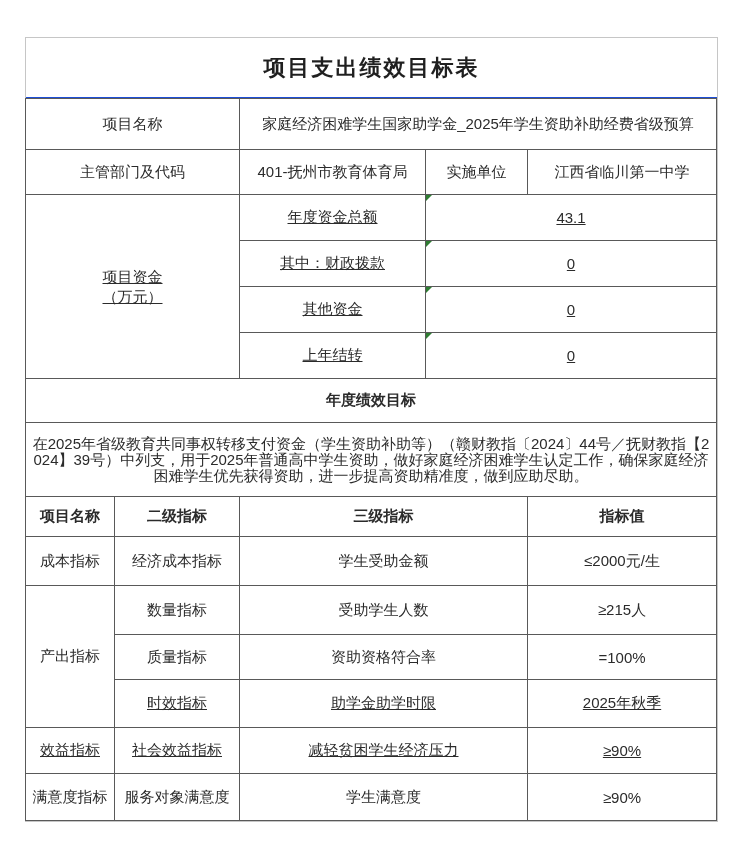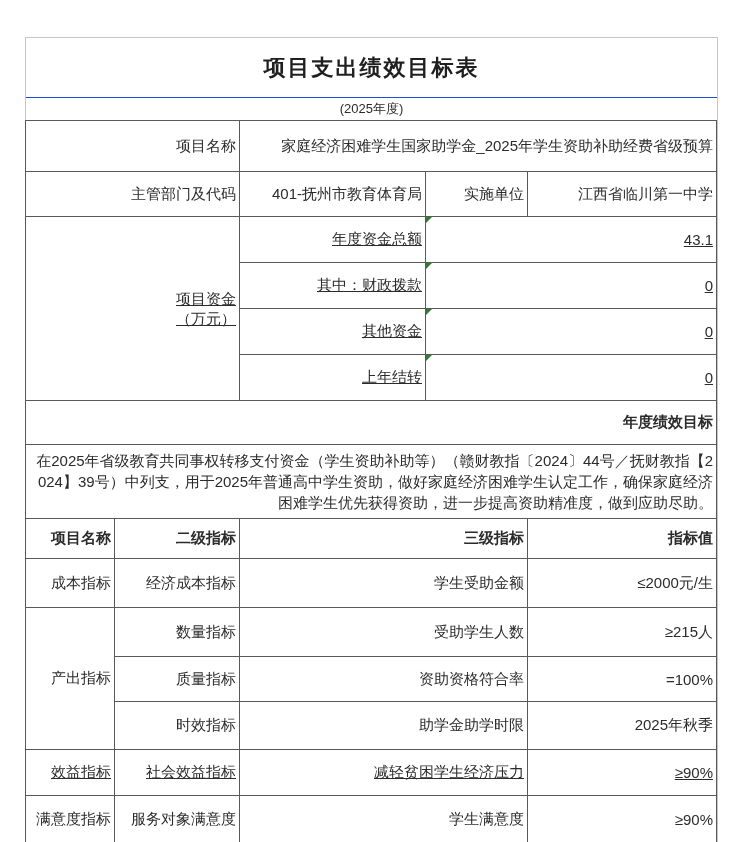--- a/index.html
+++ b/index.html
@@ -39,60 +39,59 @@
   }
   table.main {
     width: 691px;
     border-collapse: collapse;
     table-layout: fixed;
     margin-left: -1px;
     margin-right: -1px;
   }
   table.main td {
     border: 1px solid #595959;
-    text-align: right;
+    text-align: center;
     vertical-align: middle;
     font-size: 15px;
     padding: 1px 3px;
     position: relative;
     word-break: break-all;
   }
   .bold { font-weight: bold; }
   .r48 { height: 48px; }
   .r42 { height: 42px; }
   .r43 { height: 43px; text-decoration: underline; }
   .r41 { height: 41px; margin-top: 7px; }
   .r71 { height: 71px; }
   .r37 { height: 37px; }
   .r46 { height: 46px; }
-  .r45 { height: 45px; }
+  .r45 { height: 45px; text-decoration: underline; }
   .r44 { height: 44px; }
   .goal-text {
     text-align: center;
-    line-height: 21px;
+    line-height: 16px;
     padding: 3px 4px;
   }
   .tri {
     position: absolute;
     top: 0;
     left: 0;
     width: 0;
     height: 0;
     border-top: 6px solid #2e7d32;
     border-right: 6px solid transparent;
   }
   .two-line span { display: block; line-height: 20px; }
 </style>
 </head>
 <body>
 
 <div class="sheet">
 
   <div class="title-row">项目支出绩效目标表</div>
-  <div class="subtitle-row">(2025年度)</div>
 
   <table class="main">
     <colgroup>
       <col style="width:89px">
       <col style="width:125px">
       <col style="width:186px">
       <col style="width:102px">
       <col style="width:189px">
     </colgroup>
 

